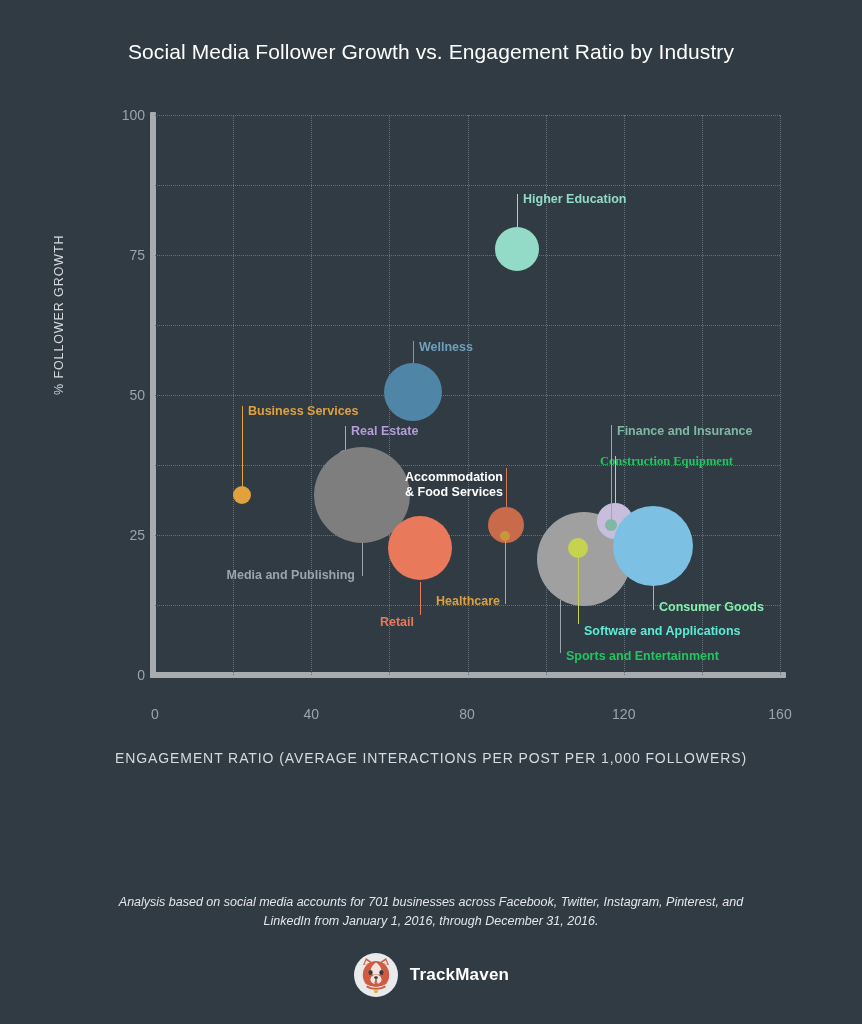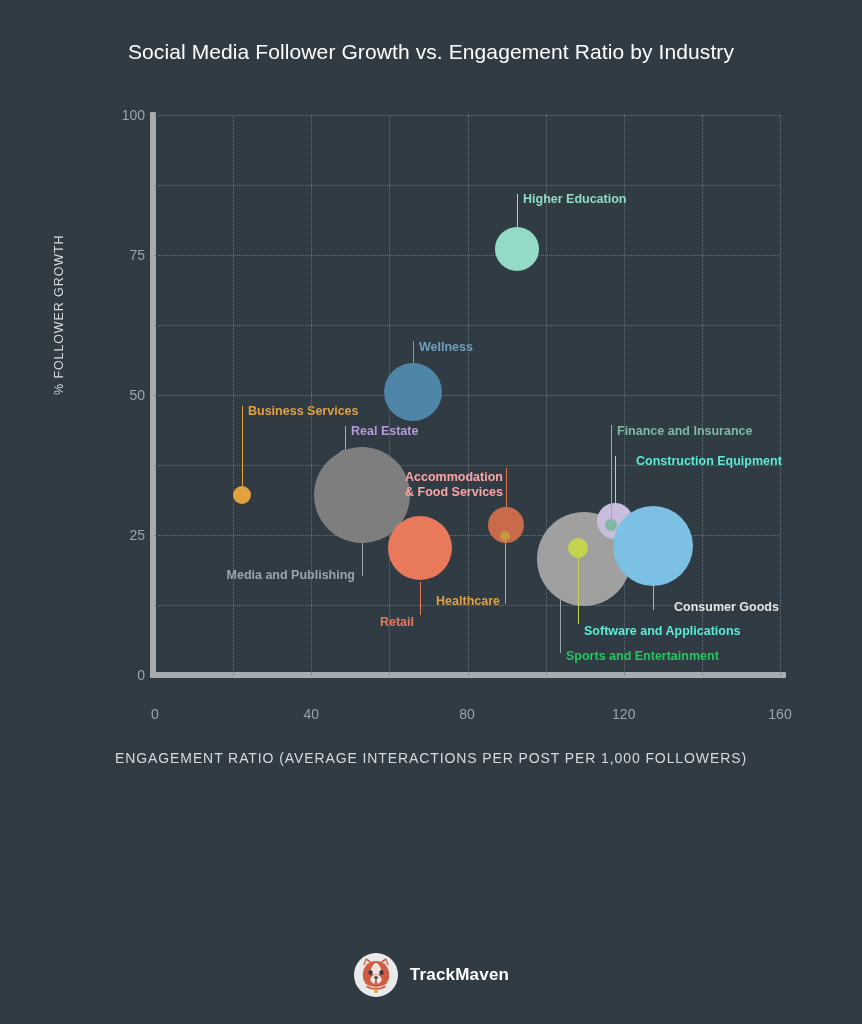--- a/index.html
+++ b/index.html
@@ -249,20 +249,24 @@
       <div class="xtick" style="left: 311.25px;">40</div>
       <div class="xtick" style="left: 467px;">80</div>
       <div class="xtick" style="left: 623.75px;">120</div>
       <div class="xtick" style="left: 780px;">160</div>
     </div>
 
   <div class="axis-label-y">% FOLLOWER GROWTH</div>
   <div class="axis-label-x">ENGAGEMENT RATIO (AVERAGE INTERACTIONS PER POST PER 1,000 FOLLOWERS)</div>
 
 
+  <div class="footnote">
+      <div>Analysis based on social media accounts for 701 businesses across Facebook, Twitter, Instagram, Pinterest, and</div>
+      <div>LinkedIn from January 1, 2016, through December 31, 2016.</div>
+    </div>
 
   <div class="logo-wrap">
     <div class="logo-mark">
       <svg width="46" height="46" viewBox="0 0 46 46" aria-hidden="true">
         <circle cx="23" cy="23" r="22" fill="#e9eaeb"></circle>
         <path d="M10 13 L13 6 L20 11 Z" fill="#cf5b42"></path>
         <path d="M36 13 L33 6 L26 11 Z" fill="#cf5b42"></path>
         <path d="M11.5 12.2 L13.3 8.2 L17.8 11.3 Z" fill="#f2e4dd"></path>
         <path d="M34.5 12.2 L32.7 8.2 L28.2 11.3 Z" fill="#f2e4dd"></path>
         <ellipse cx="23" cy="23" rx="13.2" ry="14" fill="#cf5b42"></ellipse>
@@ -292,38 +296,38 @@
     <div class="point-label right" style="left: 248px; top: 411px; color: rgb(224, 161, 62);">Business Services</div>
     <div class="connector" style="left: 345px; top: 426px; height: 24px; border-left-color: rgb(182, 156, 216);"></div>
     <div class="bubble" title="Real Estate" style="left: 345px; top: 457px; width: 14px; height: 14px; background: rgb(182, 156, 216);"></div>
     <div class="point-label right" style="left: 351px; top: 431px; color: rgb(182, 156, 216);">Real Estate</div>
     <div class="connector" style="left: 362px; top: 540px; height: 36px; border-left-color: rgb(154, 164, 172);"></div>
     <div class="bubble" title="Media and Publishing" style="left: 362px; top: 495px; width: 96px; height: 96px; background: rgb(126, 126, 126);"></div>
     <div class="point-label left" style="left: 355px; top: 575px; color: rgb(154, 164, 172);">Media and Publishing</div>
     <div class="connector" style="left: 506px; top: 468px; height: 40px; border-left-color: rgb(217, 116, 79);"></div>
     <div class="bubble" title="Accommodation
 &amp;  Food Services" style="left: 506px; top: 525px; width: 36px; height: 36px; background: rgb(201, 106, 74);"></div>
-    <div class="point-label left" style="left: 503px; top: 485px; color: #fca5a5; text-align: left;">
+    <div class="point-label left" style="left: 503px; top: 485px; color: #ffffff; text-align: right;">
       <div>Accommodation</div>
       <div>&amp;  Food Services</div>
     </div>
     <div class="connector" style="left: 505px; top: 541px; height: 63px; border-left-color: rgb(217, 161, 67);"></div>
     <div class="bubble" title="Healthcare" style="left: 505px; top: 536px; width: 10px; height: 10px; background: rgb(199, 150, 61);"></div>
     <div class="point-label left" style="left: 500px; top: 601px; color: rgb(217, 161, 67);">Healthcare</div>
     <div class="connector" style="left: 420px; top: 582px; height: 33px; border-left-color: rgb(232, 121, 90);"></div>
     <div class="bubble" title="Retail" style="left: 420px; top: 548px; width: 64px; height: 64px; background: rgb(232, 121, 90);"></div>
     <div class="point-label left" style="left: 414px; top: 622px; color: rgb(232, 121, 90);">Retail</div>
     <div class="connector" style="left: 560px; top: 600px; height: 53px; border-left-color: rgb(154, 164, 172);"></div>
     <div class="bubble" title="Sports and Entertainment" style="left: 584px; top: 559px; width: 94px; height: 94px; background: rgb(160, 160, 160);"></div>
     <div class="point-label right" style="left: 566px; top: 656px; color: #22c55e;">Sports and Entertainment</div>
     <div class="connector" style="left: 578px; top: 558px; height: 66px; border-left-color: rgb(198, 211, 79);"></div>
     <div class="bubble" title="Software and Applications" style="left: 578px; top: 548px; width: 20px; height: 20px; background: rgb(198, 211, 79);"></div>
     <div class="point-label right" style="left: 584px; top: 631px; color: #5eead4;">Software and Applications</div>
     <div class="connector" style="left: 615px; top: 456px; height: 49px; border-left-color: rgb(201, 189, 221);"></div>
     <div class="bubble" title="Construction Equipment" style="left: 615px; top: 521px; width: 36px; height: 36px; background: rgb(201, 189, 221);"></div>
-    <div class="point-label right" style="left: 636px; top: 461px; color: #5eead4;">Construction Equipment</div>
+    <div class="point-label right" style="left: 600px; top: 461px; color: #22c55e; font-family: Liberation Serif, serif;">Construction Equipment</div>
     <div class="connector" style="left: 611px; top: 425px; height: 94px; border-left-color: rgb(127, 184, 164);"></div>
     <div class="bubble" title="Finance and Insurance" style="left: 611px; top: 525px; width: 12px; height: 12px; background: rgb(127, 184, 164);"></div>
     <div class="point-label right" style="left: 617px; top: 431px; color: rgb(127, 184, 164);">Finance and Insurance</div>
     <div class="connector" style="left: 653px; top: 584px; height: 26px; border-left-color: rgb(124, 192, 227);"></div>
     <div class="bubble" title="Consumer Goods" style="left: 653px; top: 546px; width: 80px; height: 80px; background: rgb(124, 192, 227);"></div>
-    <div class="point-label right" style="left: 659px; top: 607px; color: #e5e5e5; margin-left: 15px;">Consumer Goods</div>
+    <div class="point-label right" style="left: 659px; top: 607px; color: #86efac;">Consumer Goods</div>
   </div>
 
 </body></html>

